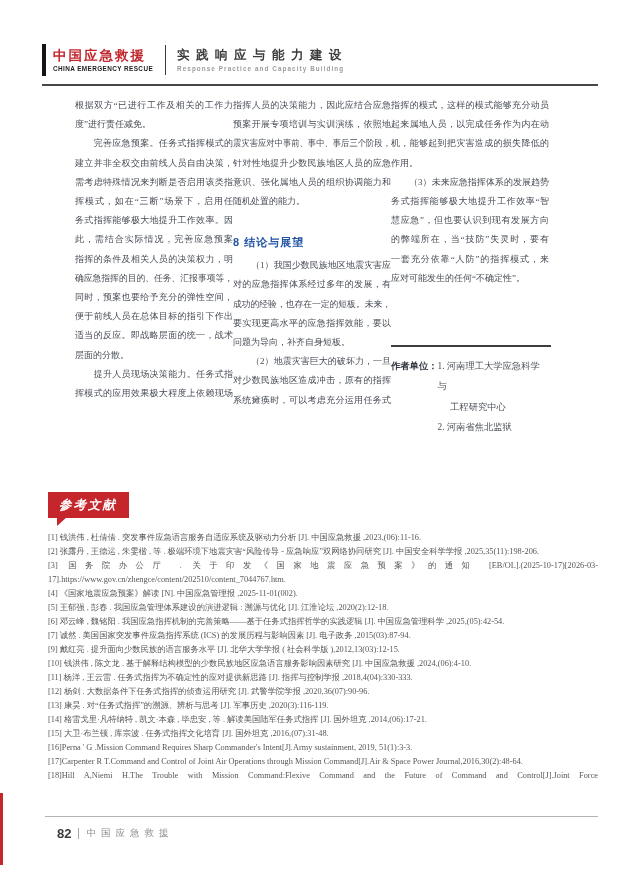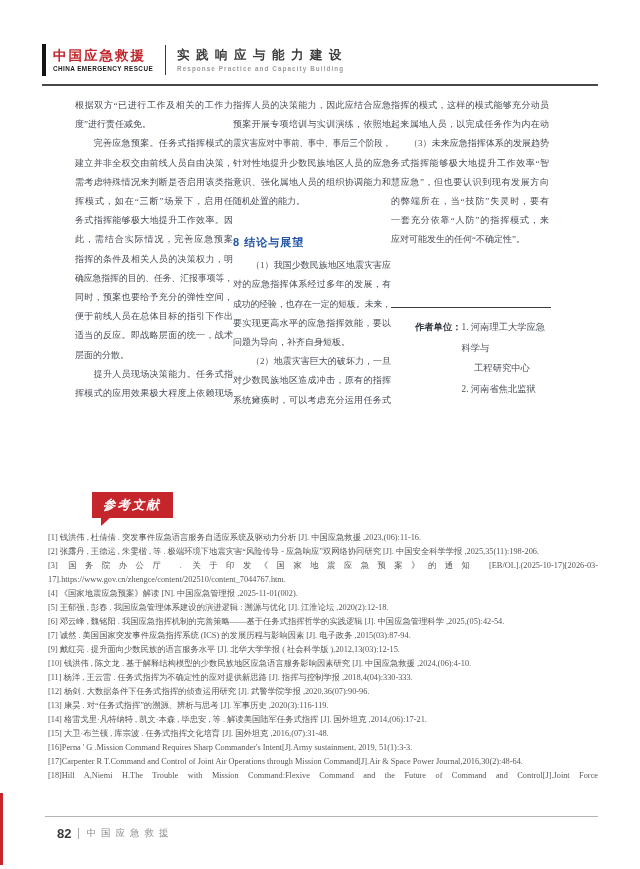--- a/index.html
+++ b/index.html
@@ -22,27 +22,27 @@
   
   .body-cols{position:absolute;left:75px;top:96px;width:489px;display:flex;gap:0;
              color:#474c55;font-size:9px;}
   .col{width:158px;flex:0 0 158px;}
   .jline{line-height:19.2px;white-space:nowrap;text-align:justify;text-align-last:justify;}
   .jline.pend{text-align-last:left;}
   .section-heading{margin:24px 0 7px 0;font-family:"Liberation Sans","DejaVu Sans",sans-serif;
                    font-size:11px;font-weight:700;color:#2355a5;letter-spacing:1px;line-height:14px;}
   .author-rule{margin-top:57px;width:160px;height:1.5px;background:#3d3d3d;}
   .author-block{margin-top:9px;display:flex;font-size:9.3px;color:#4a4f58;line-height:20.5px;}
-  .author-label{font-weight:700;color:#323741;white-space:nowrap;margin-left:24px;}
+  .author-label{font-weight:700;color:#323741;white-space:nowrap;}
   .author-lines .indent1{padding-left:1.35em;}
 
   
   .ref-label{position:absolute;left:48px;top:492px;background:#c5262c;color:#ffffff;
              font-size:12.5px;font-weight:700;font-style:italic;letter-spacing:2px;
-             padding:6px 12px 6px 11px;line-height:14px;margin-left:44px;}
+             padding:6px 12px 6px 11px;line-height:14px;}
   .ref-label::after{content:"";position:absolute;left:9px;bottom:-8px;width:0;height:0;
              border-top:9px solid #c5262c;border-right:10px solid transparent;}
   .ref-list{position:absolute;left:48px;top:531px;width:550px;color:#565656;
             font-size:8.3px;}
   .ref-item{line-height:14px;text-align:justify;overflow-wrap:anywhere;}
   .ref-item:last-of-type{text-align-last:justify;}
 
   
   .footer-rule{position:absolute;left:45px;top:816px;width:553px;height:1px;background:#b3b3b3;}
   .footer-line{position:absolute;left:57px;top:826px;display:flex;align-items:center;}
@@ -115,20 +115,22 @@
           <div class="jline">对少数民族地区造成冲击，原有的指挥</div>
           <div class="jline">系统瘫痪时，可以考虑充分运用任务式</div>
         </div>
     </div>
 
     <div class="col">
       <div>
 
       <div class="jline">指挥的模式，这样的模式能够充分动员</div>
           <div class="jline">起来属地人员，以完成任务作为内在动</div>
+          <div class="jline">机，能够起到把灾害造成的损失降低的</div>
+          <div class="jline pend">作用。</div>
           <div class="jline">　　（3）未来应急指挥体系的发展趋势</div>
           <div class="jline">务式指挥能够极大地提升工作效率“智</div>
           <div class="jline">慧应急”，但也要认识到现有发展方向</div>
           <div class="jline">的弊端所在，当“技防”失灵时，要有</div>
           <div class="jline">一套充分依靠“人防”的指挥模式，来</div>
           <div class="jline pend">应对可能发生的任何“不确定性”。</div>
         </div>
       <div class="author-rule"></div>
       <div class="author-block">
         <span class="author-label">作者单位：</span>

